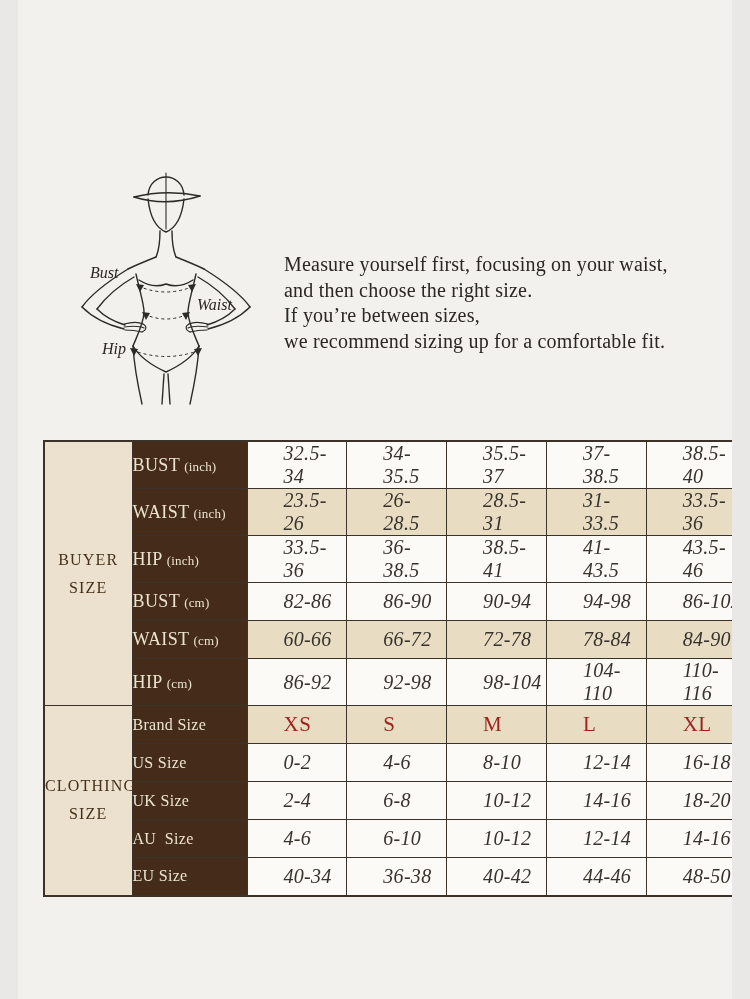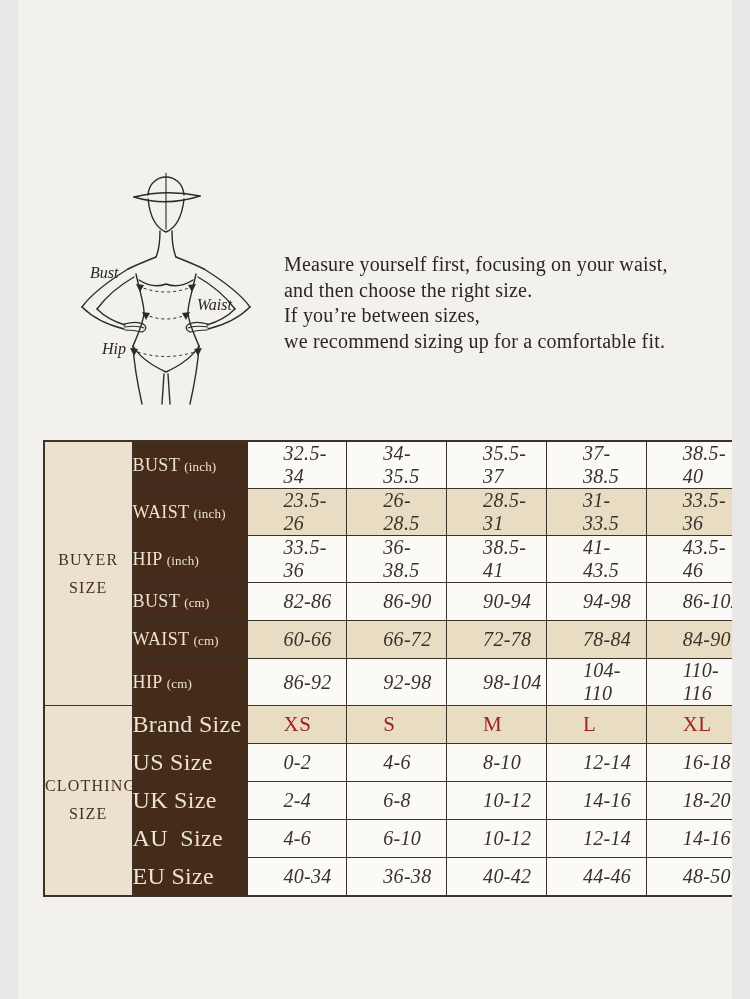--- a/index.html
+++ b/index.html
@@ -57,21 +57,21 @@
     font-size:16px;letter-spacing:1.2px;line-height:1.75;
     padding:0 8px;
   }
   .row-label{
     background:var(--label-bg);
     color:var(--label-text);
     text-align:left;padding-left:13px;
   }
   .row-label .lbl{font-size:18px;letter-spacing:.4px;white-space:pre;}
   .row-label .unit{font-size:13px;margin-left:4px;letter-spacing:.2px;}
-  .sec1 .row-label .lbl{font-size:24px;letter-spacing:.3px;}
+  .sec1 .row-label .lbl{font-size:16px;letter-spacing:.3px;}
   td.val{
     background:var(--plain-row-bg);
     color:var(--value-text);
     text-align:left;
     font-size:20px;font-style:italic;
     letter-spacing:.3px;
     padding-left:36px;
   }
   tr.shaded td.val{background:var(--shaded-row-bg);font-style:italic;}
   tr.accent td.val{color:var(--accent-text);font-style:normal;font-size:21px;letter-spacing:.5px;}

